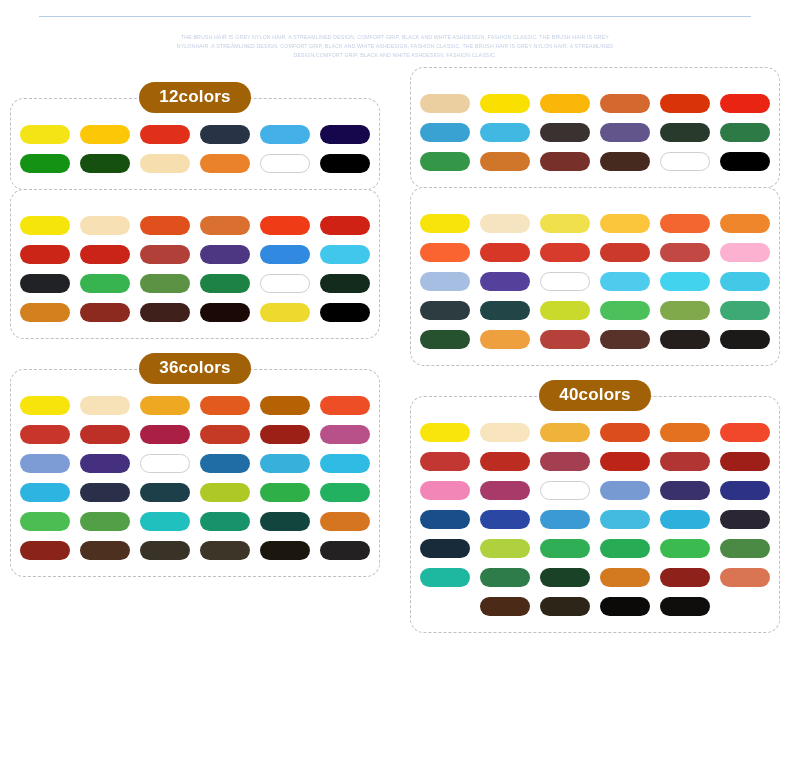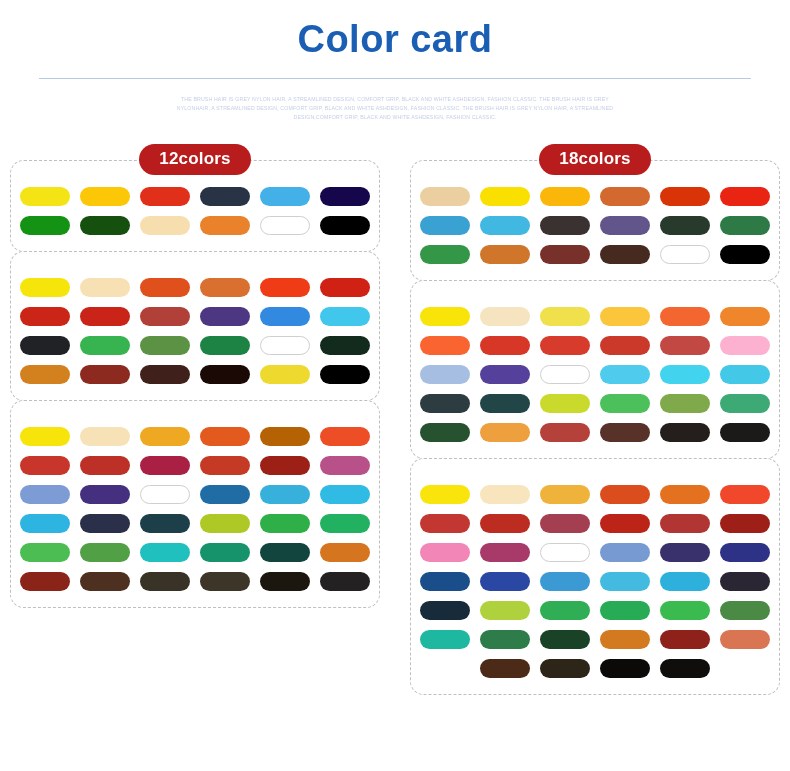--- a/index.html
+++ b/index.html
@@ -57,21 +57,21 @@
     position: relative;
     margin-bottom: 14px;
   }
   .badge-wrap {
     text-align: center;
     position: relative;
     z-index: 3;
   }
   .badge {
     display: inline-block;
-    background: #b91c1c;
+    background: #a16207;
     color: #ffffff;
     font-size: 17px;
     font-weight: bold;
     padding: 6px 20px 7px 20px;
     border-radius: 16px;
     line-height: 18px;
     letter-spacing: 0.2px;
   }
   .panel {
     margin: -15px 10px 0 10px;
@@ -100,21 +100,20 @@
   }
   .swatch.spacer {
     background: transparent !important;
     visibility: hidden;
   }
 </style>
 </head>
 <body>
 
 <div>
-  <div id="page-title">Color card</div>
   <div id="title-rule"></div>
   <div id="subtitle">THE BRUSH HAIR IS GREY NYLON HAIR, A STREAMLINED DESIGN, COMFORT GRIP, BLACK AND WHITE ASHDESIGN, FASHION CLASSIC. THE BRUSH HAIR IS GREY NYLONHAIR, A STREAMLINED DESIGN, COMFORT GRIP, BLACK AND WHITE ASHDESIGN, FASHION CLASSIC. THE BRUSH HAIR IS GREY NYLON HAIR, A STREAMLINED DESIGN,COMFORT GRIP, BLACK AND WHITE ASHDESIGN, FASHION CLASSIC.</div>
 </div>
 
 <div id="grid">
   <div class="column col-left">
       <div class="palette-block">
         <div class="badge-wrap"><div class="badge">12colors</div></div>
         <div class="panel">
           <div class="swatch-row">
@@ -165,20 +164,21 @@
             <div class="swatch" title="#d3801f" style="background: rgb(211, 128, 31);"></div>
             <div class="swatch" title="#8d2a20" style="background: rgb(141, 42, 32);"></div>
             <div class="swatch" title="#40201b" style="background: rgb(64, 32, 27);"></div>
             <div class="swatch" title="#1b0906" style="background: rgb(27, 9, 6);"></div>
             <div class="swatch" title="#eed92e" style="background: rgb(238, 217, 46);"></div>
             <div class="swatch" title="#000000" style="background: rgb(0, 0, 0);"></div>
           </div>
         </div>
       </div>
       <div class="palette-block">
+        <div class="badge-wrap"><div class="badge">36colors</div></div>
         <div class="panel">
           <div class="swatch-row">
             <div class="swatch" title="#f7e40b" style="background: rgb(247, 228, 11);"></div>
             <div class="swatch" title="#f7e2b8" style="background: rgb(247, 226, 184);"></div>
             <div class="swatch" title="#eea821" style="background: rgb(238, 168, 33);"></div>
             <div class="swatch" title="#e35a1f" style="background: rgb(227, 90, 31);"></div>
             <div class="swatch" title="#b56204" style="background: rgb(181, 98, 4);"></div>
             <div class="swatch" title="#ee4e26" style="background: rgb(238, 78, 38);"></div>
           </div>
           <div class="swatch-row">
@@ -219,21 +219,20 @@
             <div class="swatch" title="#393327" style="background: rgb(57, 51, 39);"></div>
             <div class="swatch" title="#3d3628" style="background: rgb(61, 54, 40);"></div>
             <div class="swatch" title="#1b170f" style="background: rgb(27, 23, 15);"></div>
             <div class="swatch" title="#232121" style="background: rgb(35, 33, 33);"></div>
           </div>
         </div>
       </div>
     </div>
   <div class="column col-right">
       <div class="palette-block">
-        <div class="badge-wrap"><div class="badge">18colors</div></div>
         <div class="panel">
           <div class="swatch-row">
             <div class="swatch" title="#eccfa0" style="background: rgb(236, 207, 160);"></div>
             <div class="swatch" title="#f9e000" style="background: rgb(249, 224, 0);"></div>
             <div class="swatch" title="#fbb709" style="background: rgb(251, 183, 9);"></div>
             <div class="swatch" title="#d3692f" style="background: rgb(211, 105, 47);"></div>
             <div class="swatch" title="#d93408" style="background: rgb(217, 52, 8);"></div>
             <div class="swatch" title="#ea2412" style="background: rgb(234, 36, 18);"></div>
           </div>
           <div class="swatch-row">
@@ -292,20 +291,21 @@
             <div class="swatch" title="#26522f" style="background: rgb(38, 82, 47);"></div>
             <div class="swatch" title="#ee9f3e" style="background: rgb(238, 159, 62);"></div>
             <div class="swatch" title="#b4413a" style="background: rgb(180, 65, 58);"></div>
             <div class="swatch" title="#583229" style="background: rgb(88, 50, 41);"></div>
             <div class="swatch" title="#241f1c" style="background: rgb(36, 31, 28);"></div>
             <div class="swatch" title="#1c1a18" style="background: rgb(28, 26, 24);"></div>
           </div>
         </div>
       </div>
       <div class="palette-block">
+        <div class="badge-wrap"><div class="badge">40colors</div></div>
         <div class="panel">
           <div class="swatch-row">
             <div class="swatch" title="#f9e40c" style="background: rgb(249, 228, 12);"></div>
             <div class="swatch" title="#f8e4bd" style="background: rgb(248, 228, 189);"></div>
             <div class="swatch" title="#efb23a" style="background: rgb(239, 178, 58);"></div>
             <div class="swatch" title="#dc4d1d" style="background: rgb(220, 77, 29);"></div>
             <div class="swatch" title="#e4711f" style="background: rgb(228, 113, 31);"></div>
             <div class="swatch" title="#f1472a" style="background: rgb(241, 71, 42);"></div>
           </div>
           <div class="swatch-row">

